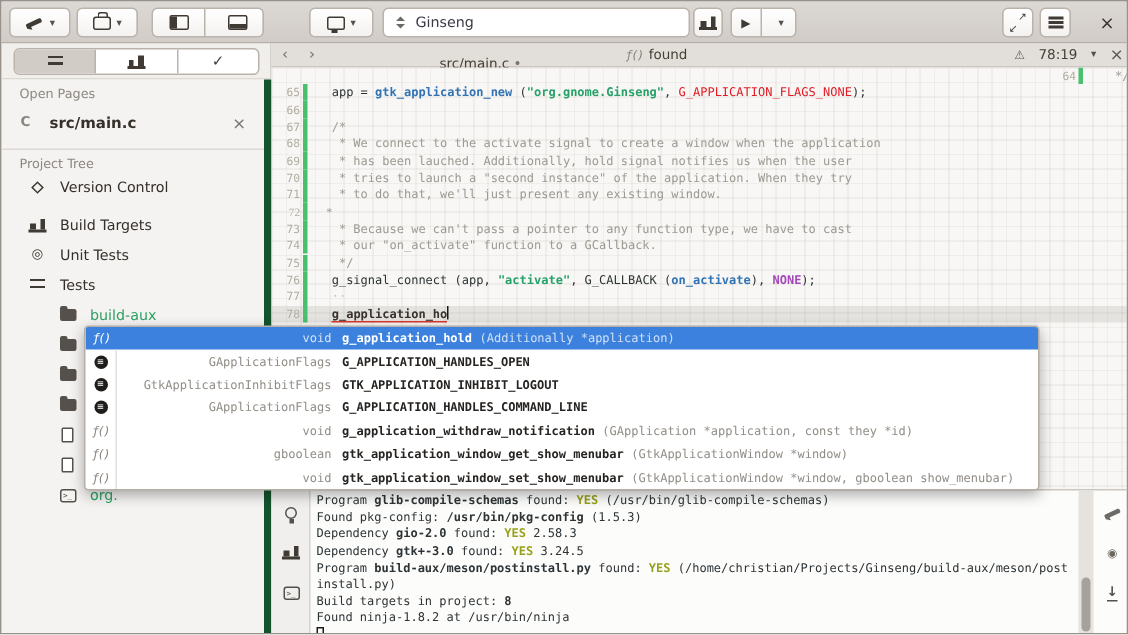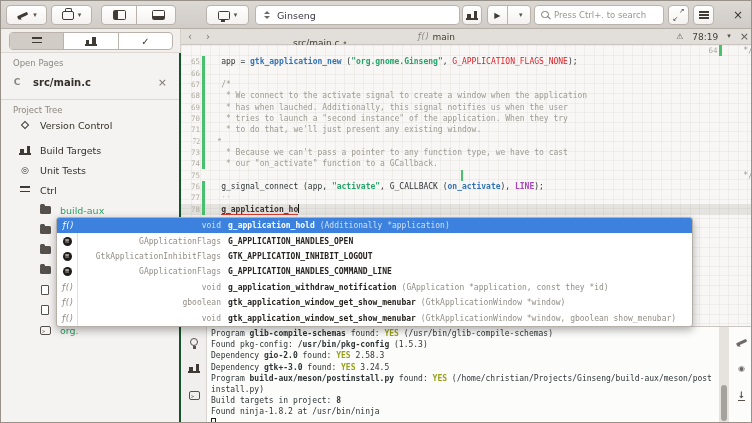--- a/index.html
+++ b/index.html
@@ -71,21 +71,21 @@
     border:1px solid #b9b3ac; border-radius:4px; background:#fff; overflow:hidden; }
   .tabbar { position:absolute; left:180px; top:28px; width:572px; height:16px; background:#e2ded9; border-bottom:1px solid #cbc5bf;
     display:flex; align-items:center; font-size:9px; color:#454035; }
   .tabbar .nav { color:#7a756e; font-size:10px; padding:0 7px; }
   .tab-title { position:absolute; left:112px;margin-top:13px; }
   .tab-symbol { position:absolute; left:236px; display:flex; gap:4px; align-items:center; }
   .fn-glyph { font-family:"DejaVu Sans Mono",monospace; font-style:italic; color:#8a857e; font-size:8px; letter-spacing:-1px; }
   .tab-right { position:absolute; right:4px; display:flex; gap:9px; align-items:center; }
 
   
-  .sidebar { position:absolute; left:0; top:52px; width:180px; bottom:0; background:#f4f3f1; border-right:2px solid #14532d; }
+  .sidebar { position:absolute; left:0; top:52px; width:180px; bottom:0; background:#f4f3f1; border-right:5px solid #14532d; }
   .side-label { position:absolute; left:12px; font-size:8.5px; color:#8d8880; }
   .openpage { position:absolute; left:0; top:18px; width:100%; height:22px; display:flex; align-items:center; }
   .openpage .badge { width:20px; text-align:center; font-size:9px; font-weight:bold; color:#8a857e; margin-left:6px; }
   .openpage .lbl { font-size:10px; font-weight:bold; color:#35302b; margin-left:6px; }
   .openpage .x { position:absolute; right:12px; color:#7a756e; font-size:11px; }
   .side-divider { position:absolute; left:0; top:46px; width:100%; border-top:1px solid #dcd8d3; }
   .tree-item { position:absolute; left:0; width:100%; height:20px; display:flex; align-items:center; }
   .tree-item .ibox { width:14px; margin-left:17px; display:flex; justify-content:center; }
   .tree-item .lbl { margin-left:8px; font-size:9.5px; color:#35302b; }
   .tree-item.file .lbl { color:#2da164; }
@@ -178,24 +178,20 @@
       <span class="ic i-bricks"></span>
     </div>
     <div class="tb-btn linked" style="left:486px;width:44px;padding:0;">
       <span class="cell">
           <span class="glyph" style="font-size:8px;">▶</span>
         </span>
       <span class="cell">
           <span class="caret-dn">▾</span>
         </span>
     </div>
-    <div class="searchbox">
-      <span class="ic i-search8"></span>
-      <input type="text" placeholder="Press Ctrl+. to search" style="">
-    </div>
     <div class="tb-btn" style="left:667px;width:21px;">
       <span class="ic i-expand"></span>
     </div>
     <div class="tb-btn" style="left:692px;width:21px;">
       <span class="ic i-menu"></span>
     </div>
     <div class="tb-flat" style="left:727px;width:20px;font-size:12px;color:#3a352f;">
       <span>×</span>
     </div>
   </div>
@@ -213,21 +209,21 @@
         </span>
     </div>
   </div>
 
   <div class="tabbar">
     <span class="nav">‹</span>
     <span class="nav">›</span>
     <span class="tab-title"><span>src/main.c</span> <span style="color:#7a756e;">•</span></span>
     <span class="tab-symbol">
       <span class="fn-glyph">ƒ()</span>
-      <span>main</span>
+      <span>found</span>
     </span>
     <span class="tab-right">
       <span style="font-size:8px;color:#5c5750;">⚠</span>
       <span>78:19</span>
       <span class="caret-dn">▾</span>
       <span style="font-size:11px;color:#5c5750;">×</span>
     </span>
   </div>
 
   <div class="sidebar">
@@ -253,21 +249,21 @@
           <span class="lbl">Build Targets</span>
         </div>
         <div class="tree-item" style="top: 107px;">
           <span class="ibox" style="font-size: 9px; color: rgb(63, 58, 52);">◎</span>
           <span class="lbl">Unit Tests</span>
         </div>
         <div class="tree-item" style="top: 127px;">
           <span class="ibox">
             <span class="ic i-bars"></span>
           </span>
-          <span class="lbl">Ctrl</span>
+          <span class="lbl">Tests</span>
         </div>
         <div class="tree-item file" style="top: 147px;">
           <span class="ibox">
             <span class="ic i-folder"></span>
           </span>
           <span class="lbl">build-aux</span>
         </div>
         <div class="tree-item file" style="top: 167px;">
           <span class="ibox">
             <span class="ic i-folder"></span>
@@ -330,21 +326,21 @@
           <span class="code-text"><span class="sc">  /*</span></span>
         </div>
         <div class="code-line" style="top: 45.05px;">
           <span class="gutter-num">68</span>
           <span class="change-bar"></span>
           <span class="code-text"><span class="sc">   * We connect to the activate signal to create a window when the application</span></span>
         </div>
         <div class="code-line" style="top: 56.4px;">
           <span class="gutter-num">69</span>
           <span class="change-bar"></span>
-          <span class="code-text"><span class="sc">   * has when lauched. Additionally, this signal notifies us when the user</span></span>
+          <span class="code-text"><span class="sc">   * has been lauched. Additionally, hold signal notifies us when the user</span></span>
         </div>
         <div class="code-line" style="top: 67.75px;">
           <span class="gutter-num">70</span>
           <span class="change-bar"></span>
           <span class="code-text"><span class="sc">   * tries to launch a "second instance" of the application. When they try</span></span>
         </div>
         <div class="code-line" style="top: 79.1px;">
           <span class="gutter-num">71</span>
           <span class="change-bar"></span>
           <span class="code-text"><span class="sc">   * to do that, we'll just present any existing window.</span></span>
@@ -357,29 +353,29 @@
         <div class="code-line" style="top: 101.8px;">
           <span class="gutter-num">73</span>
           <span class="change-bar"></span>
           <span class="code-text"><span class="sc">   * Because we can't pass a pointer to any function type, we have to cast</span></span>
         </div>
         <div class="code-line" style="top: 113.15px;">
           <span class="gutter-num">74</span>
           <span class="change-bar"></span>
           <span class="code-text"><span class="sc">   * our "on_activate" function to a GCallback.</span></span>
         </div>
-        <div class="code-line" style="top: 124.5px; justify-content: space-between;">
+        <div class="code-line" style="top: 124.5px;">
           <span class="gutter-num">75</span>
           <span class="change-bar"></span>
           <span class="code-text"><span class="sc">   */</span></span>
         </div>
         <div class="code-line" style="top: 135.85px; align-items: center;">
           <span class="gutter-num">76</span>
           <span class="change-bar"></span>
-          <span class="code-text"><span class="sp">  g_signal_connect (app, </span><span class="ss">"activate"</span><span class="sp">, G_CALLBACK (</span><span class="sf">on_activate</span><span class="sp">), </span><span class="sm">LINE</span><span class="sp">);</span></span>
+          <span class="code-text"><span class="sp">  g_signal_connect (app, </span><span class="ss">"activate"</span><span class="sp">, G_CALLBACK (</span><span class="sf">on_activate</span><span class="sp">), </span><span class="sm">NONE</span><span class="sp">);</span></span>
         </div>
         <div class="code-line" style="top: 147.2px;">
           <span class="gutter-num">77</span>
           <span class="change-bar"></span>
           <span class="code-text"><span class="sw">  ··</span></span>
         </div>
         <div class="code-line current" style="top: 158.55px;">
           <span class="gutter-num">78</span>
           <span class="change-bar"></span>
           <span class="code-text"><span class="sp">  </span><span class="st">g_application_ho</span><span class="caret"></span></span>

